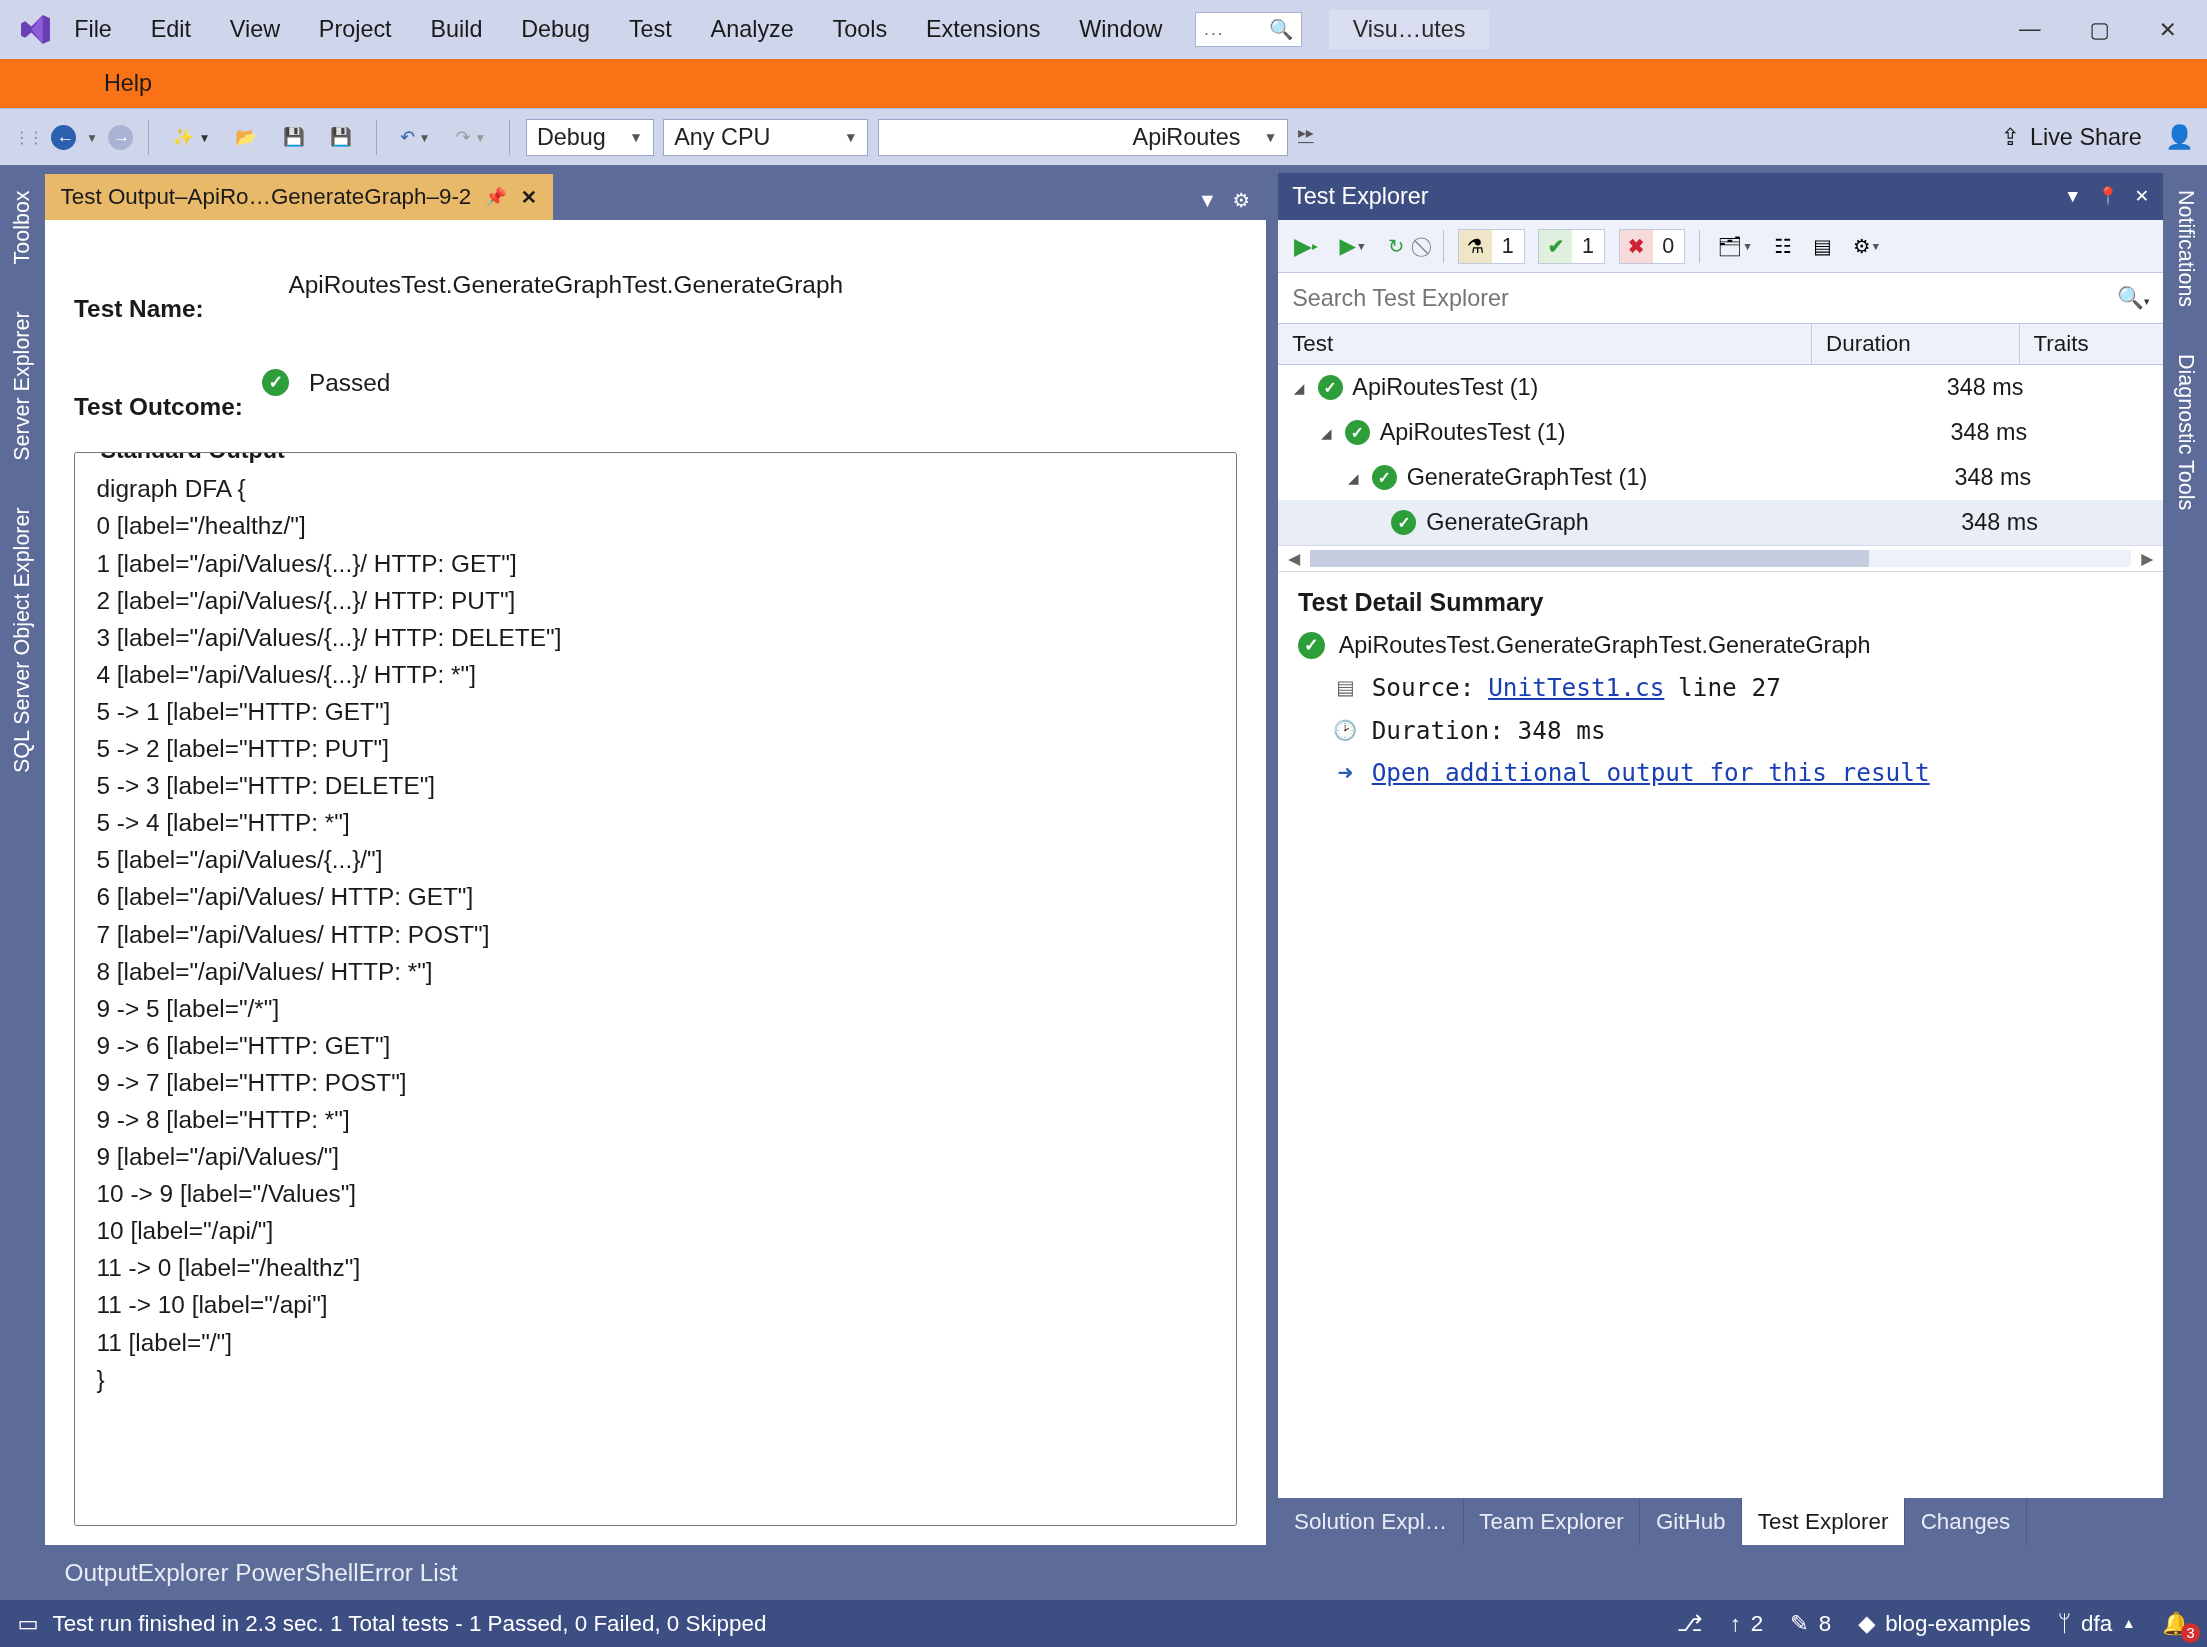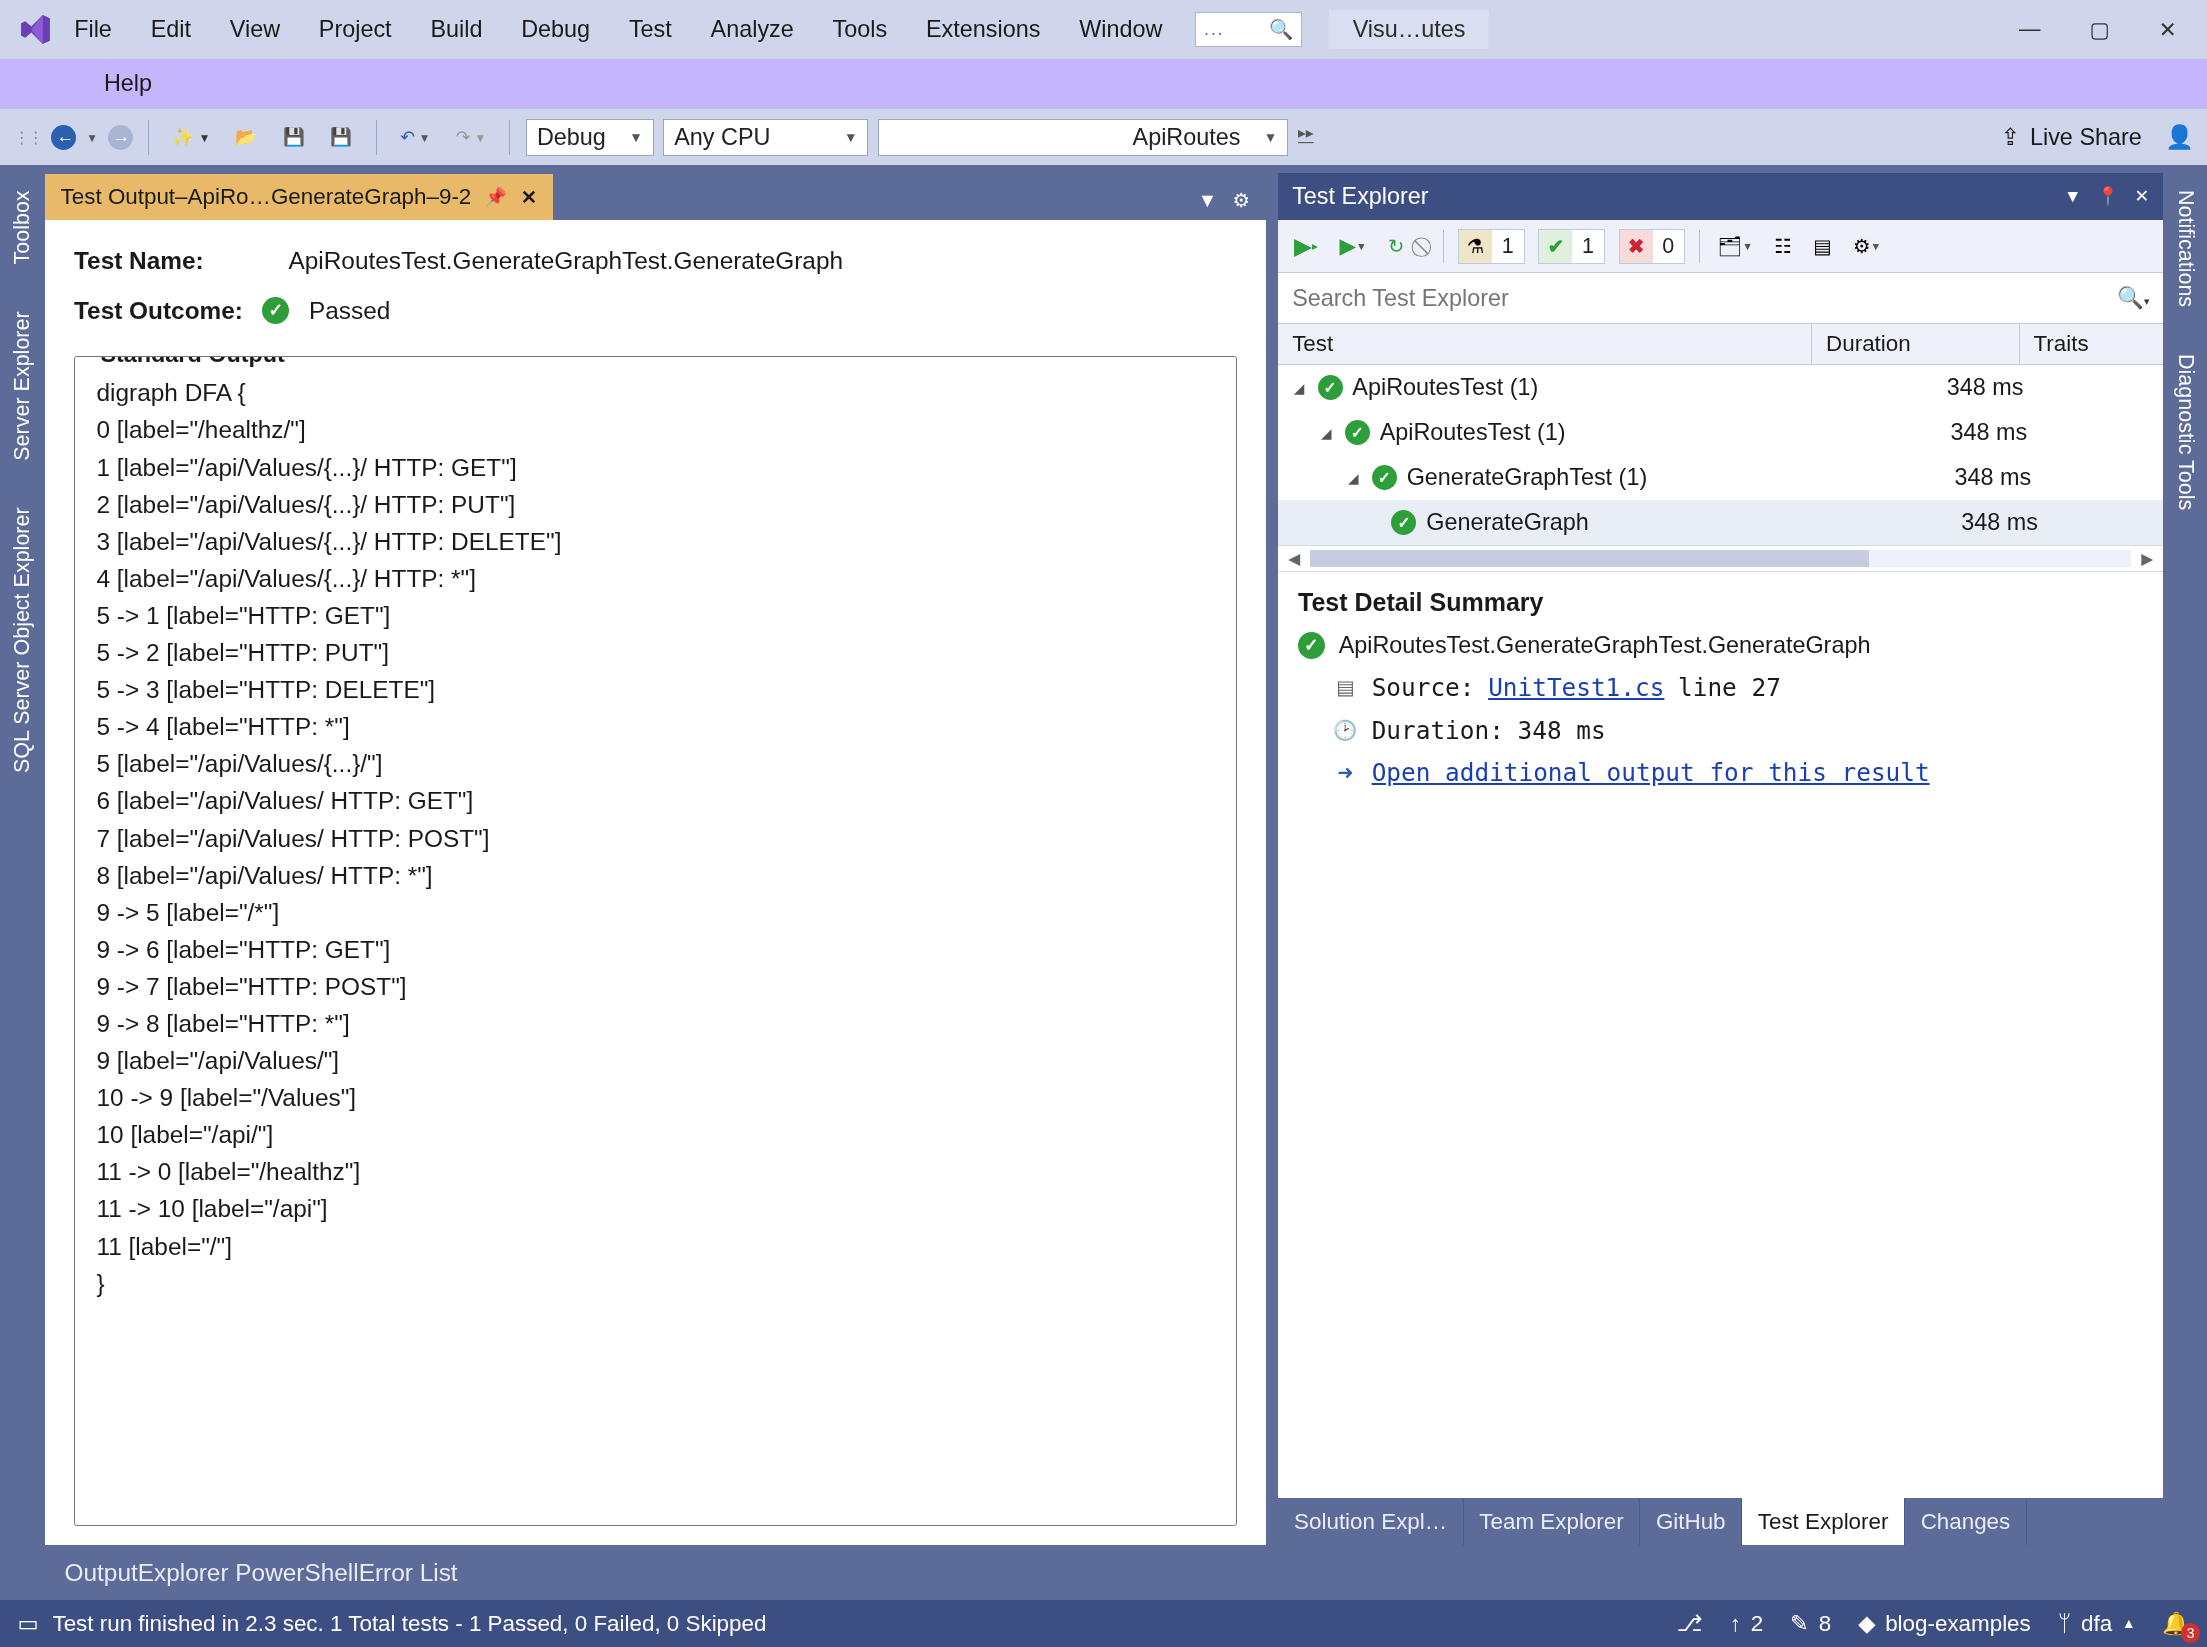--- a/index.html
+++ b/index.html
@@ -6,21 +6,21 @@
 html, body { width: 2208px; height: 1647px; overflow: hidden; background: #5d6b99; }
 .titlebar { height: 59px; background: #cfd6ec; display: flex; align-items: center; padding: 0 7.8px; }
 .titlebar .logo { width: 39px; height: 39px; margin: 0 13.7px 0 7.8px; display:flex; align-items:center; justify-content:center;}
 .titlebar .menus { display: flex; gap: 27px; font-size: 23.4px; color: #1a1a1a; }
 .titlebar .menus span { cursor: pointer; padding: 3.9px 5.9px; }
 .titlebar .search { margin-left: 27px; width: 107px; height: 35px; background: #fff; border: 1px solid #a9b4d4; display:flex; align-items:center; justify-content:space-between; padding:0 7.8px;}
 .titlebar .search .dots { color:#6a6a6a; font-size:17.6px; letter-spacing:2px;}
 .titlebar .apptitle { margin-left: 27px; background:#d9dff0; padding:5.9px 23.4px; font-size:23.4px; color:#2b2b2b;}
 .titlebar .winbtns { margin-left:auto; display:flex; gap:49px; padding-right:23.4px; color:#333; }
 .titlebar .winbtns span { font-size:21.5px; }
-.menubar2 { height: 49px; background:#c4b5fd; display:flex; align-items:center; padding:0 7.8px 0 98px;}
+.menubar2 { height: 49px; background:#f97316; display:flex; align-items:center; padding:0 7.8px 0 98px;}
 .menubar2 span { font-size:23.4px; color:#1a1a1a; padding:3.9px 5.9px;}
 .toolbar { height: 57px; background:#cfd6ec; border-top:1px solid #b5bedc; display:flex; align-items:center; padding:0 13.7px; gap:9.8px;}
 .toolbar .sep { width:1px; height:35px; background:#9aa6c9; margin:0 5.9px;}
 .toolbar .btn { padding:3.9px 7.8px; display:flex; align-items:center; gap:3.9px; font-size:17.6px; color:#333;}
 .toolbar .dd { display:flex; align-items:center; background:#fff; border:1px solid #9aa6c9; height:37px; padding:0 9.8px; font-size:23.4px; color:#222; gap:23.4px;}
 .toolbar .dd .caret { font-size:13.7px; color:#555;}
 .toolbar .dd.wide { min-width:410px; justify-content:flex-end;}
 .toolbar .right { margin-left:auto; display:flex; align-items:center; gap:23.4px; font-size:23.4px; color:#1a1a1a;}
 .body { display:flex; height: calc(1647px - 59px - 49px - 57px - 47px); }
 .leftgutter { width:45px; background:#5d6b99; display:flex; flex-direction:column; align-items:center; padding-top:13.7px; gap:23.4px;}
@@ -32,21 +32,21 @@
 .doc-left { flex: 1.38; display:flex; flex-direction:column; background:#fff;}
 .doc-right { flex: 1; display:flex; flex-direction:column; background:#fff; border-left:5.9px solid #5d6b99;}
 .tabstrip { height:47px; background:#5d6b99; display:flex; align-items:flex-end;}
 .tabstrip .tab { background:#e8b969; color:#1a1a1a; padding:9.8px 15.6px; font-size:22.4px; display:flex; align-items:center; gap:13.7px;}
 .tabstrip .tab .pin { font-size:17.6px;}
 .tabstrip .tab .close { font-size:19.5px; font-weight:bold;}
 .tabstrip .spacer { flex:1; background:#5d6b99;}
 .tabstrip .tabicons { display:flex; align-items:center; gap:15.6px; padding:0 15.6px 7.8px 0; color:#fff; font-size:19.5px;}
 .doc-left .content { flex:1; background:#fff; padding:27px 29px 19.5px 29px; overflow:hidden; display:flex; flex-direction:column;}
 .doc-left .row { display:flex; align-items:center; gap:19.5px; font-size:24.4px; color:#1a1a1a; margin-bottom:21.5px;}
-.doc-left .row .lbl { font-weight:600; min-width:195px;}
+.doc-left .row .lbl { font-weight:600; min-width:195px;margin-top:48px;}
 .doc-left .row .passicon { width:27px; height:27px; border-radius:50%; background:#2e9e3a; display:flex; align-items:center; justify-content:center;}
 .doc-left .row .passicon::after { content:"✓"; color:#fff; font-size:17.6px; font-weight:bold;}
 .doc-left .fieldset { border:1px solid #777; border-radius:2.9px; padding:17.6px 21.5px 21.5px 21.5px; margin-top:9.8px; position:relative; flex:1; overflow:hidden;}
 .doc-left .fieldset .legend { position:absolute; top:-15.6px; left:15.6px; background:#fff; padding:0 9.8px; font-size:23.4px; font-weight:600; color:#1a1a1a;}
 .doc-left .fieldset .stdout { font-size:24.4px; color:#1a1a1a; line-height:1.52; white-space:pre; font-family:"Segoe UI",sans-serif;}
 .bottom-tabs { height:55px; background:#5d6b99; display:flex; align-items:center; padding:0 19.5px; color:#e8ecf5; font-size:24.4px;}
 .te-header { height:47px; background:#3d4e82; color:#fff; display:flex; align-items:center; padding:0 13.7px; font-size:23.4px; justify-content:space-between;}
 .te-header .icons { display:flex; gap:15.6px; font-size:17.6px;}
 .te-toolbar { height:53px; background:#eef1f9; border-bottom:1px solid #c1c9df; display:flex; align-items:center; padding:0 11.7px; gap:13.7px;}
 .te-toolbar .sep { width:1px; height:33px; background:#b5bedc;}

